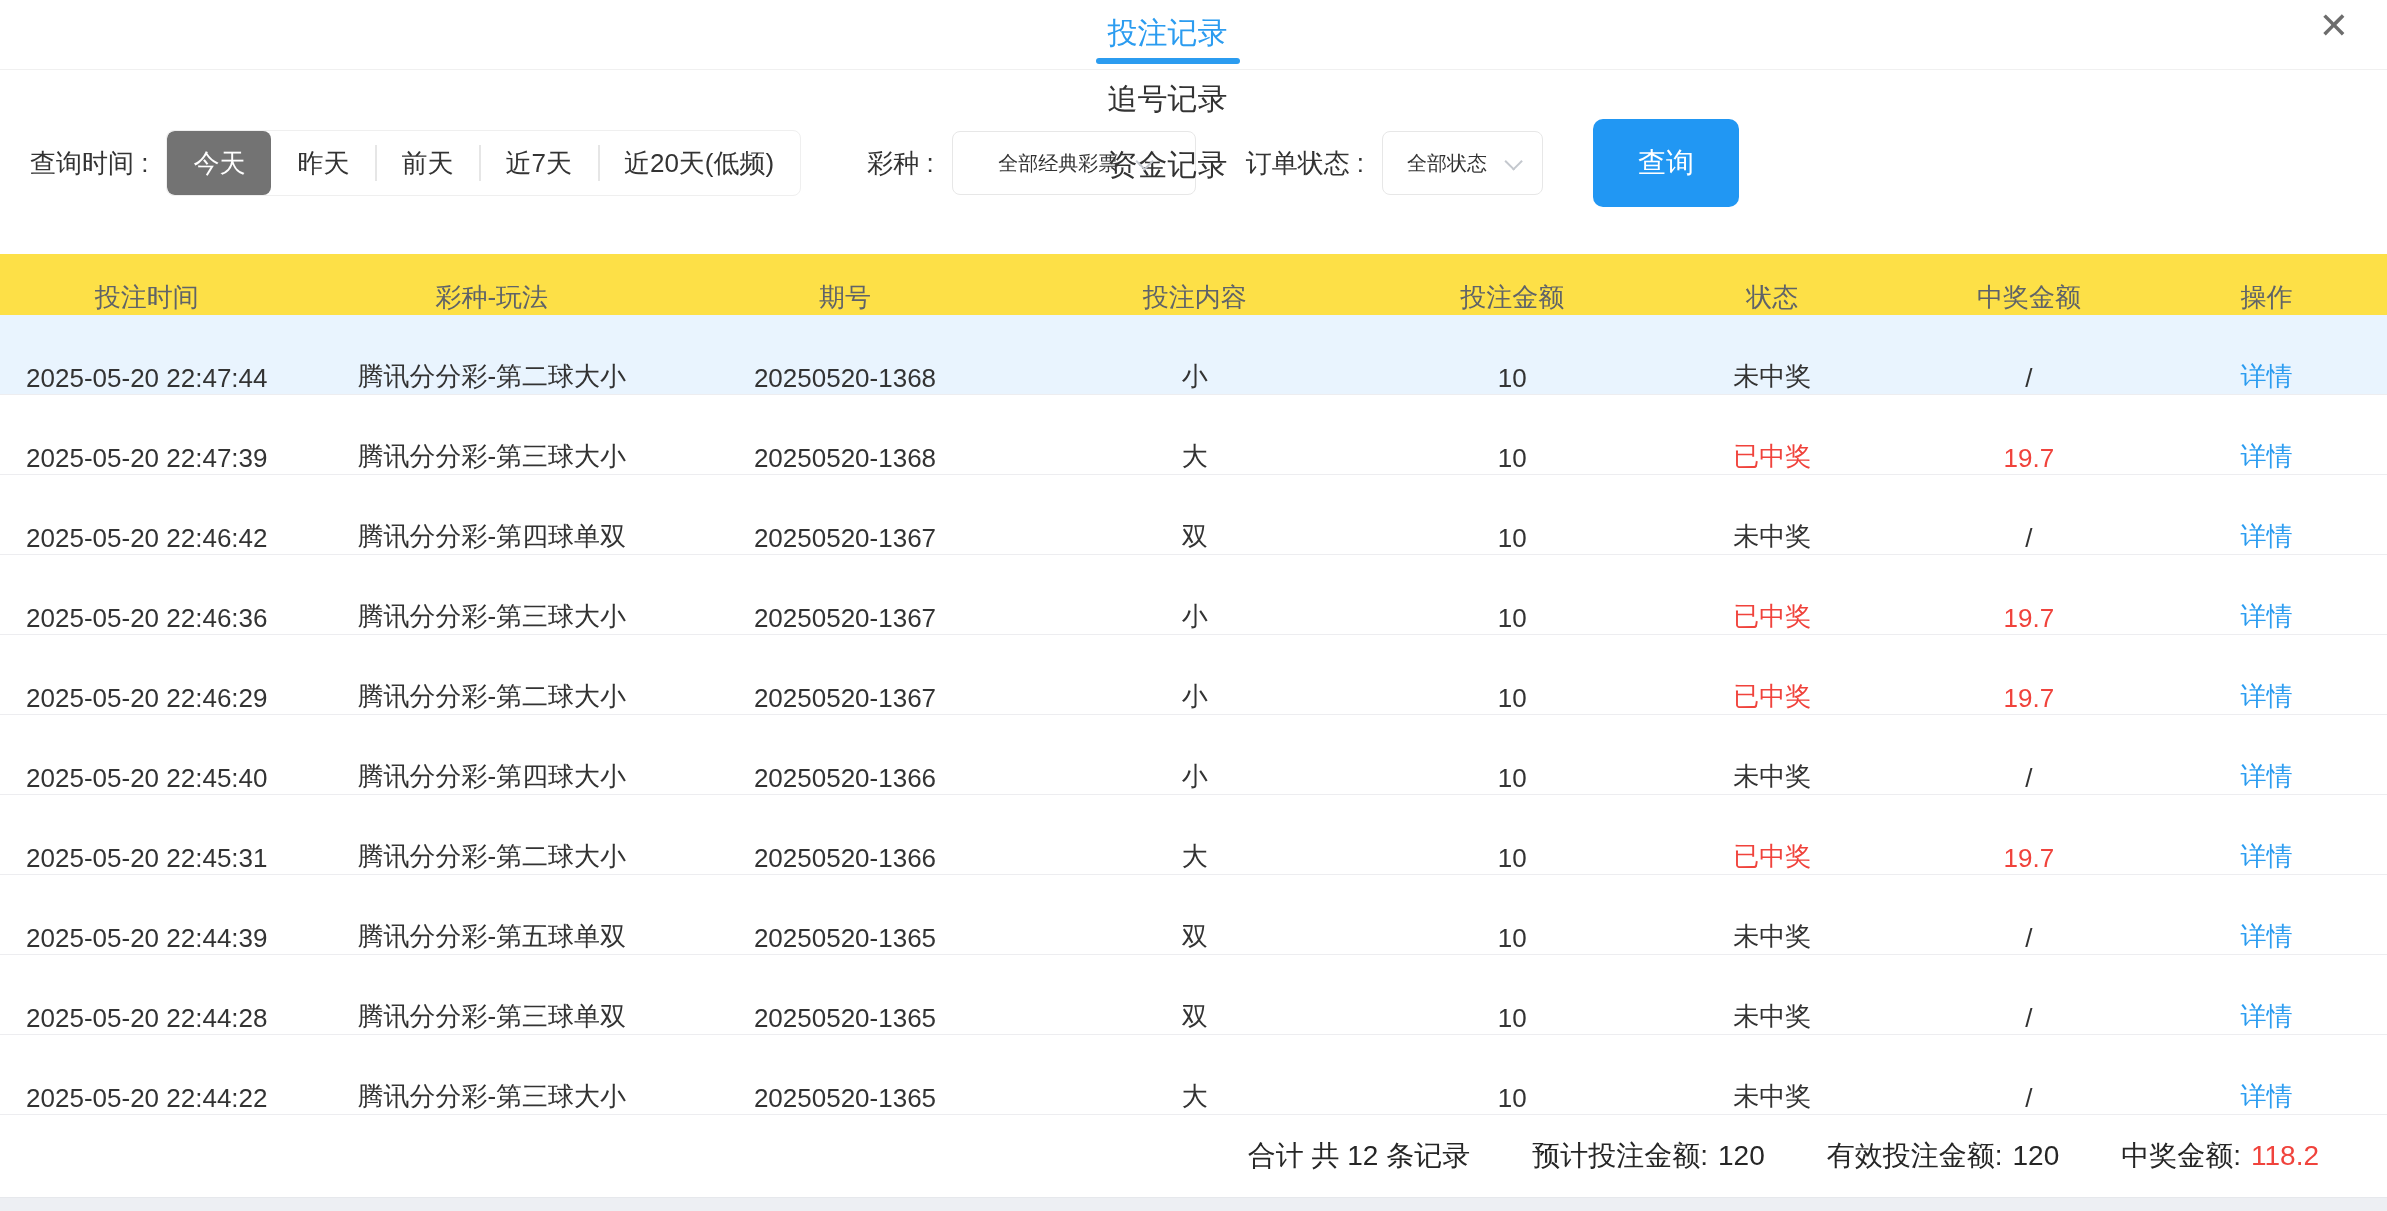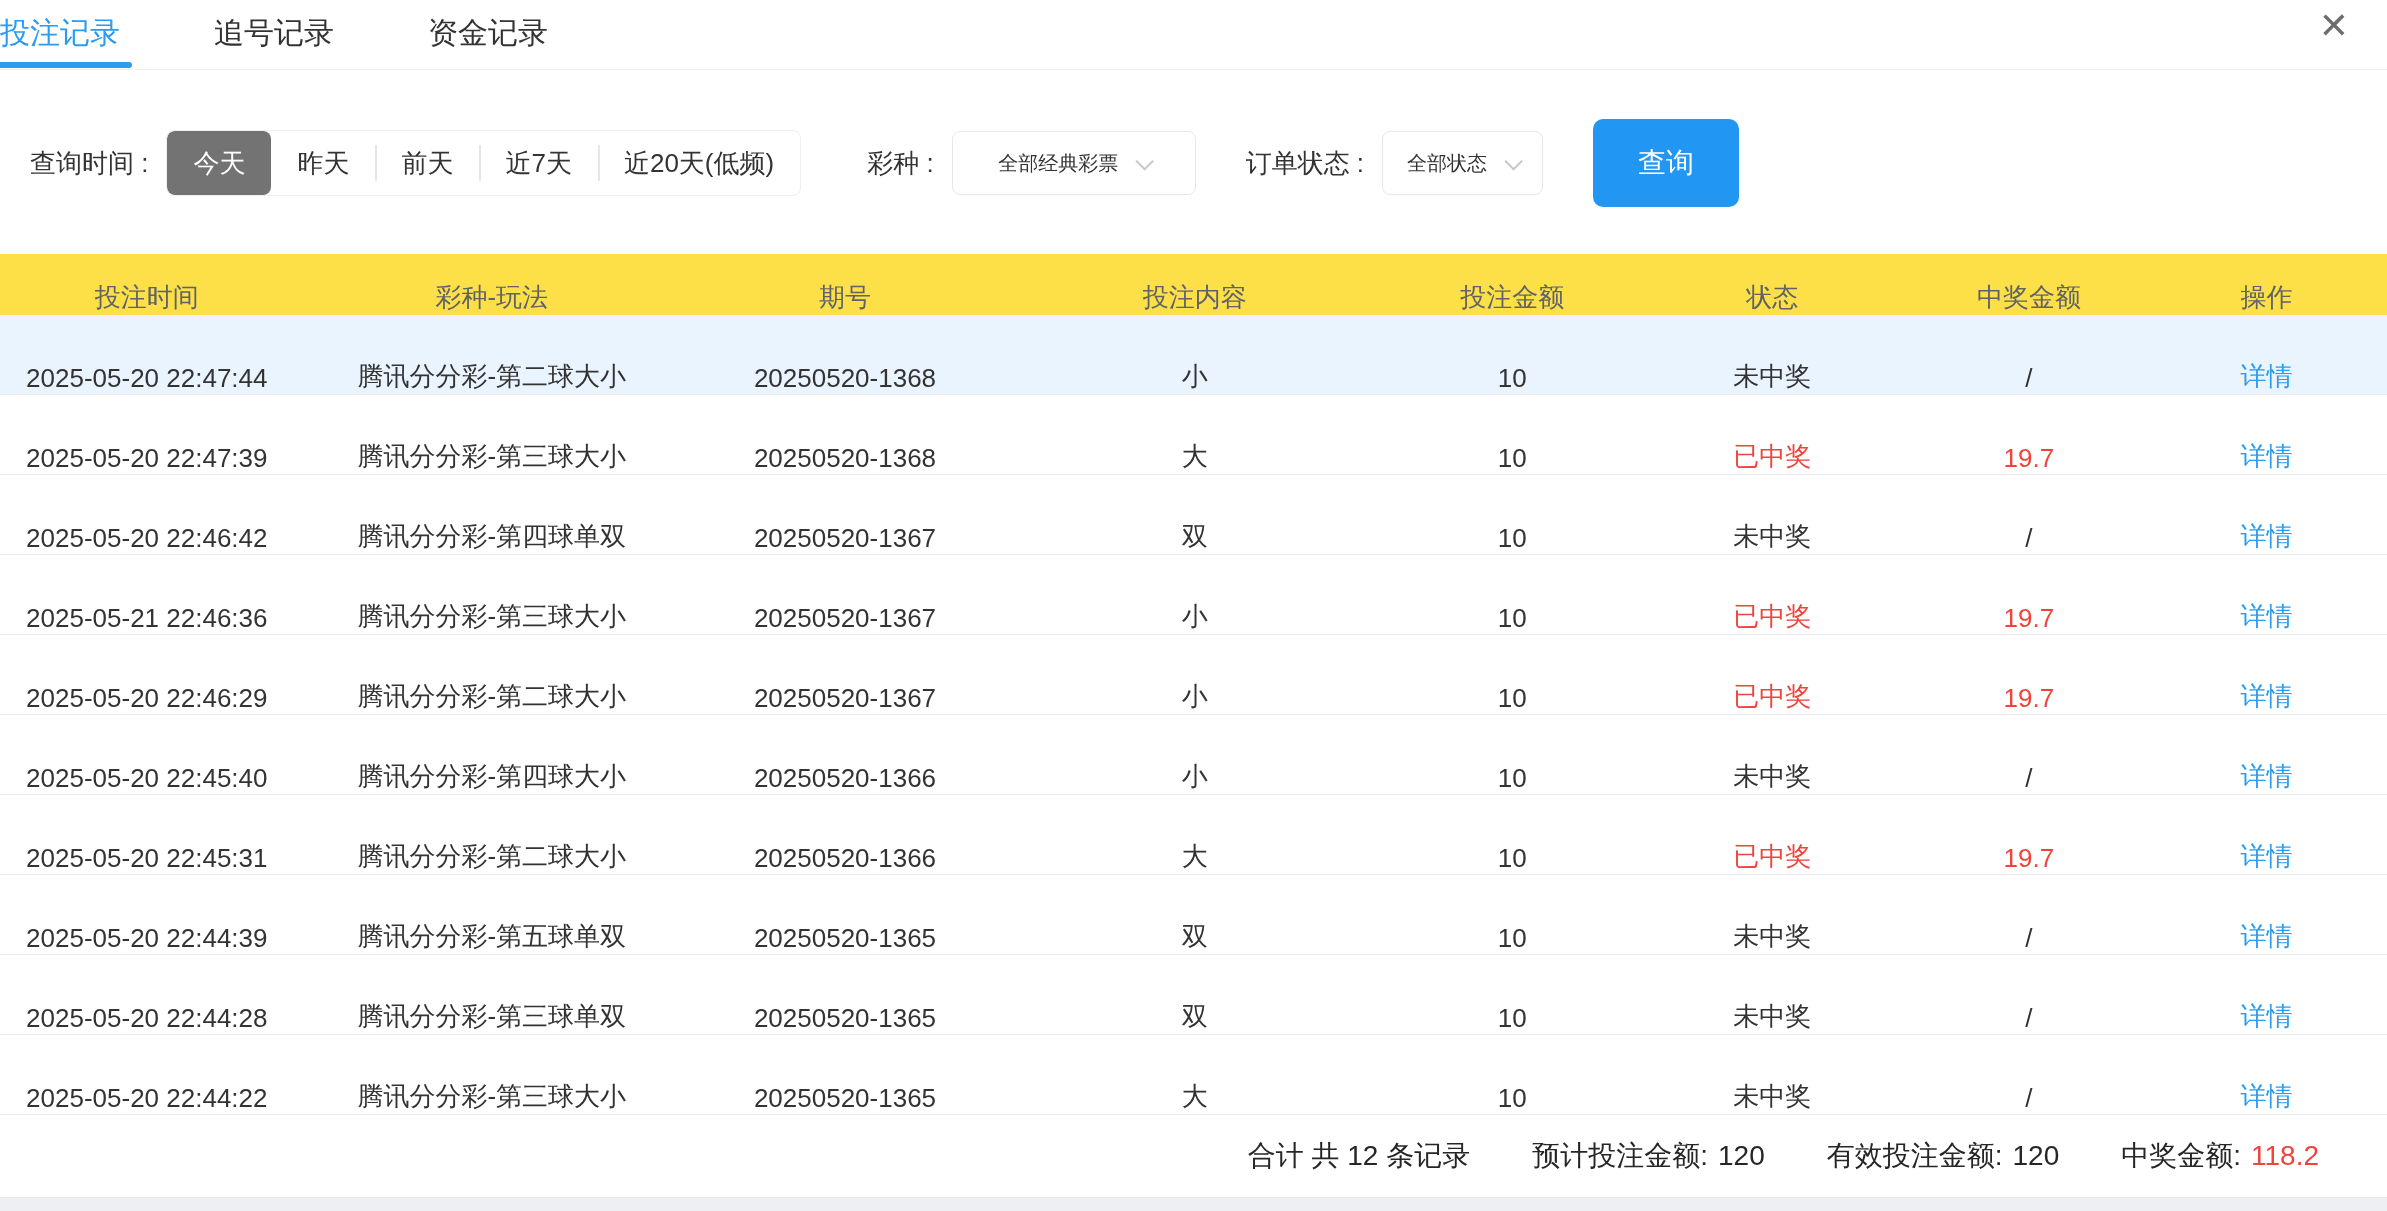--- a/index.html
+++ b/index.html
@@ -1,20 +1,20 @@
 <!DOCTYPE html>
 <html><head>
 <meta charset="utf-8">
 <style>
   * { margin:0; padding:0; box-sizing:border-box; }
   html,body { width:2387px; height:1211px; background:#fff; overflow:hidden;
     font-family:"Liberation Sans","DejaVu Sans",sans-serif; color:#333; }
 
   
-  .tabbar { position:relative; height:70px; border-bottom:1px solid #f0f0f0; display:flex; align-items:center; }
+  .tabbar { position:relative; height:70px; border-bottom:1px solid #f0f0f0; padding-left:42px; display:flex; align-items:center;flex-direction:column; }
   .tab { position:relative; height:70px; line-height:66px; font-size:30px; color:#333; margin-right:94px; cursor:pointer; }
   .tab.active { color:#2b9cf0; }
   .tab.active::after { content:""; position:absolute; left:-12px; right:-12px; bottom:2px; height:6px; border-radius:3px; background:#2b9cf0; }
   .close-btn { position:absolute; right:38px; top:8px; font-size:36px; color:#6d6d6d; cursor:pointer; line-height:1; }
 
   
   .filters { margin:60px 0 0 30px; height:66px; display:flex; align-items:center; font-size:26px; }
   .flabel { color:#333; margin-right:18px; white-space:nowrap; }
   .date-group { display:flex; align-items:stretch; height:66px; border:1px solid #efefef; border-radius:8px; background:#fff; overflow:hidden; margin-right:66px; }
   .date-opt { display:flex; align-items:center; padding:0 26px; color:#333; cursor:pointer; position:relative; }
@@ -113,21 +113,21 @@
         <div class="td c1">2025-05-20 22:46:42</div>
         <div class="td c2">腾讯分分彩-第四球单双</div>
         <div class="td c3">20250520-1367</div>
         <div class="td c4">双</div>
         <div class="td c5">10</div>
         <div class="td c6">未中奖</div>
         <div class="td c7">/</div>
         <div class="td c8"><a class="detail-link">详情</a></div>
       </div>
       <div class="tr">
-        <div class="td c1">2025-05-21 22:46:36</div>
+        <div class="td c1">2025-05-20 22:46:36</div>
         <div class="td c2">腾讯分分彩-第三球大小</div>
         <div class="td c3">20250520-1367</div>
         <div class="td c4">小</div>
         <div class="td c5">10</div>
         <div class="td c6 red">已中奖</div>
         <div class="td c7 red">19.7</div>
         <div class="td c8"><a class="detail-link">详情</a></div>
       </div>
       <div class="tr">
         <div class="td c1">2025-05-20 22:46:29</div>

